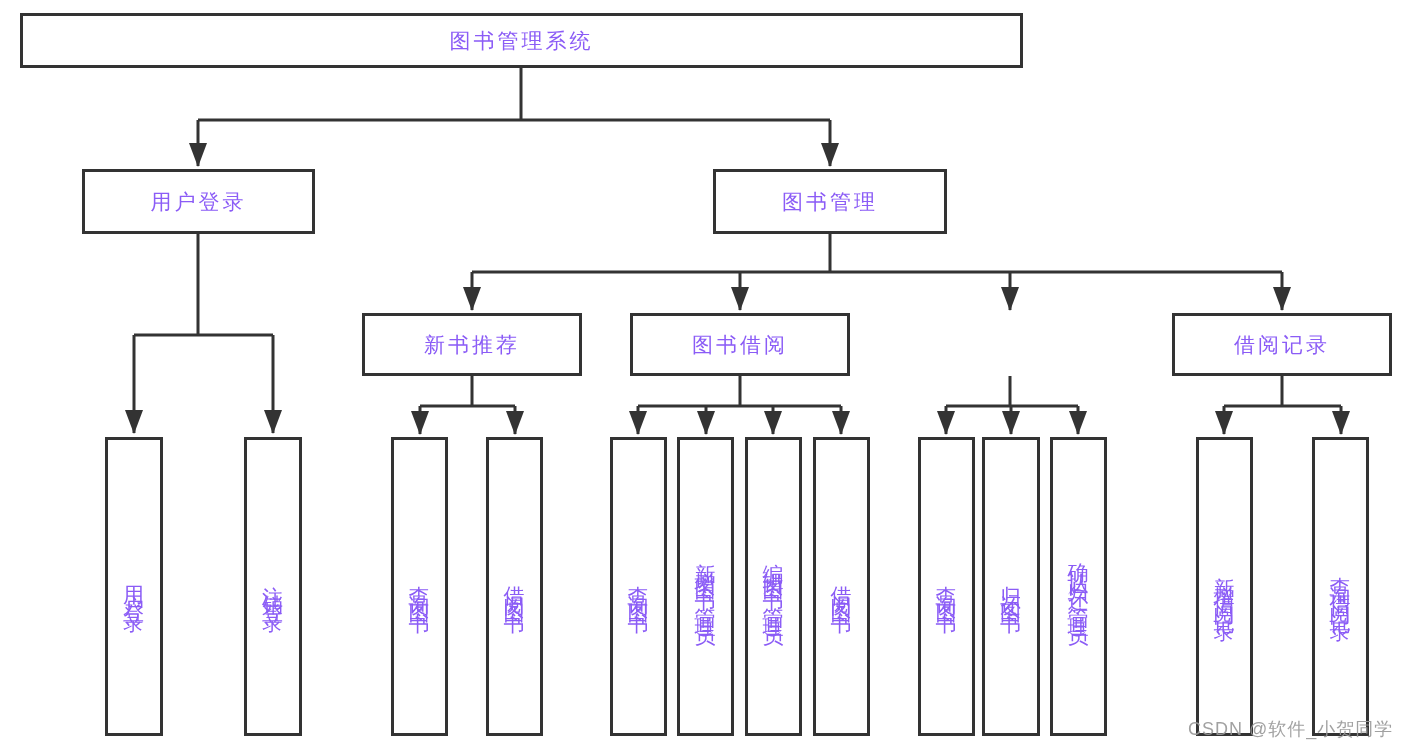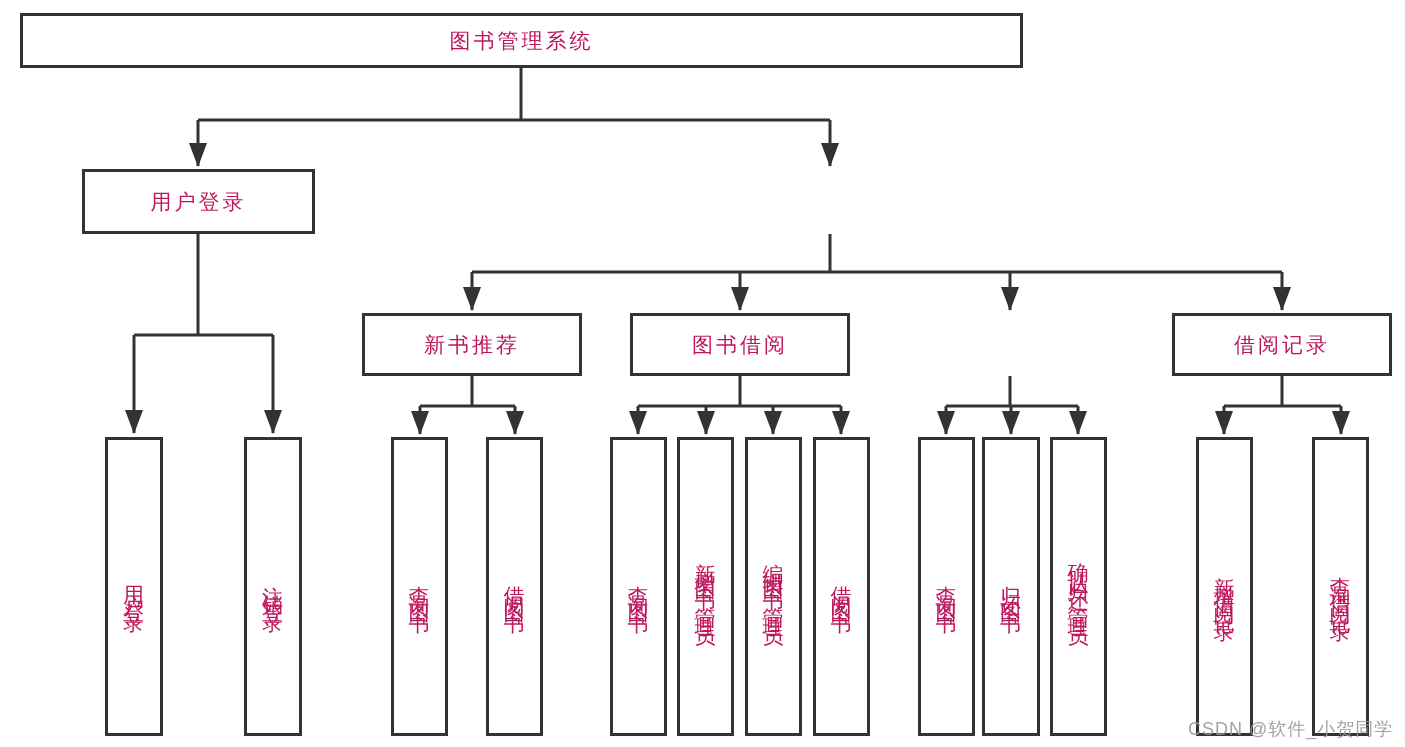--- a/index.html
+++ b/index.html
@@ -12,21 +12,21 @@
   }
   .wires{position:absolute;left:0;top:0;z-index:1;}
   .wires path, .wires line{stroke:#333333;stroke-width:3;fill:none;}
   .box{
     position:absolute;
     box-sizing:border-box;
     background:#ffffff;
     border:3px solid #333333;
     display:flex;align-items:center;justify-content:center;
     z-index:2;
-    color:#be185d;
+    color:#8b5cf6;
   }
   .hbox span{
     font-size:21px;
     letter-spacing:3px;
     white-space:nowrap;
     line-height:1;
   }
   .vbox{top:437px;height:299px;}
   .vbox span{
     writing-mode:vertical-rl;
@@ -106,20 +106,23 @@
     </g>
   </svg>
 
   <div class="box hbox" style="left:20px;top:13px;width:1003px;height:55px">
     <span>图书管理系统</span>
   </div>
 
   <div class="box hbox" style="left:82px;top:169px;width:233px;height:65px">
     <span>用户登录</span>
   </div>
+  <div class="box hbox" style="left:713px;top:169px;width:234px;height:65px">
+    <span>图书管理</span>
+  </div>
 
   <div class="box hbox" style="left:630px;top:313px;width:220px;height:63px">
     <span>图书借阅</span>
   </div>
   <div class="box hbox" style="left:362px;top:313px;width:220px;height:63px">
     <span>新书推荐</span>
   </div>
   <div class="box hbox" style="left:1172px;top:313px;width:220px;height:63px">
     <span>借阅记录</span>
   </div>

